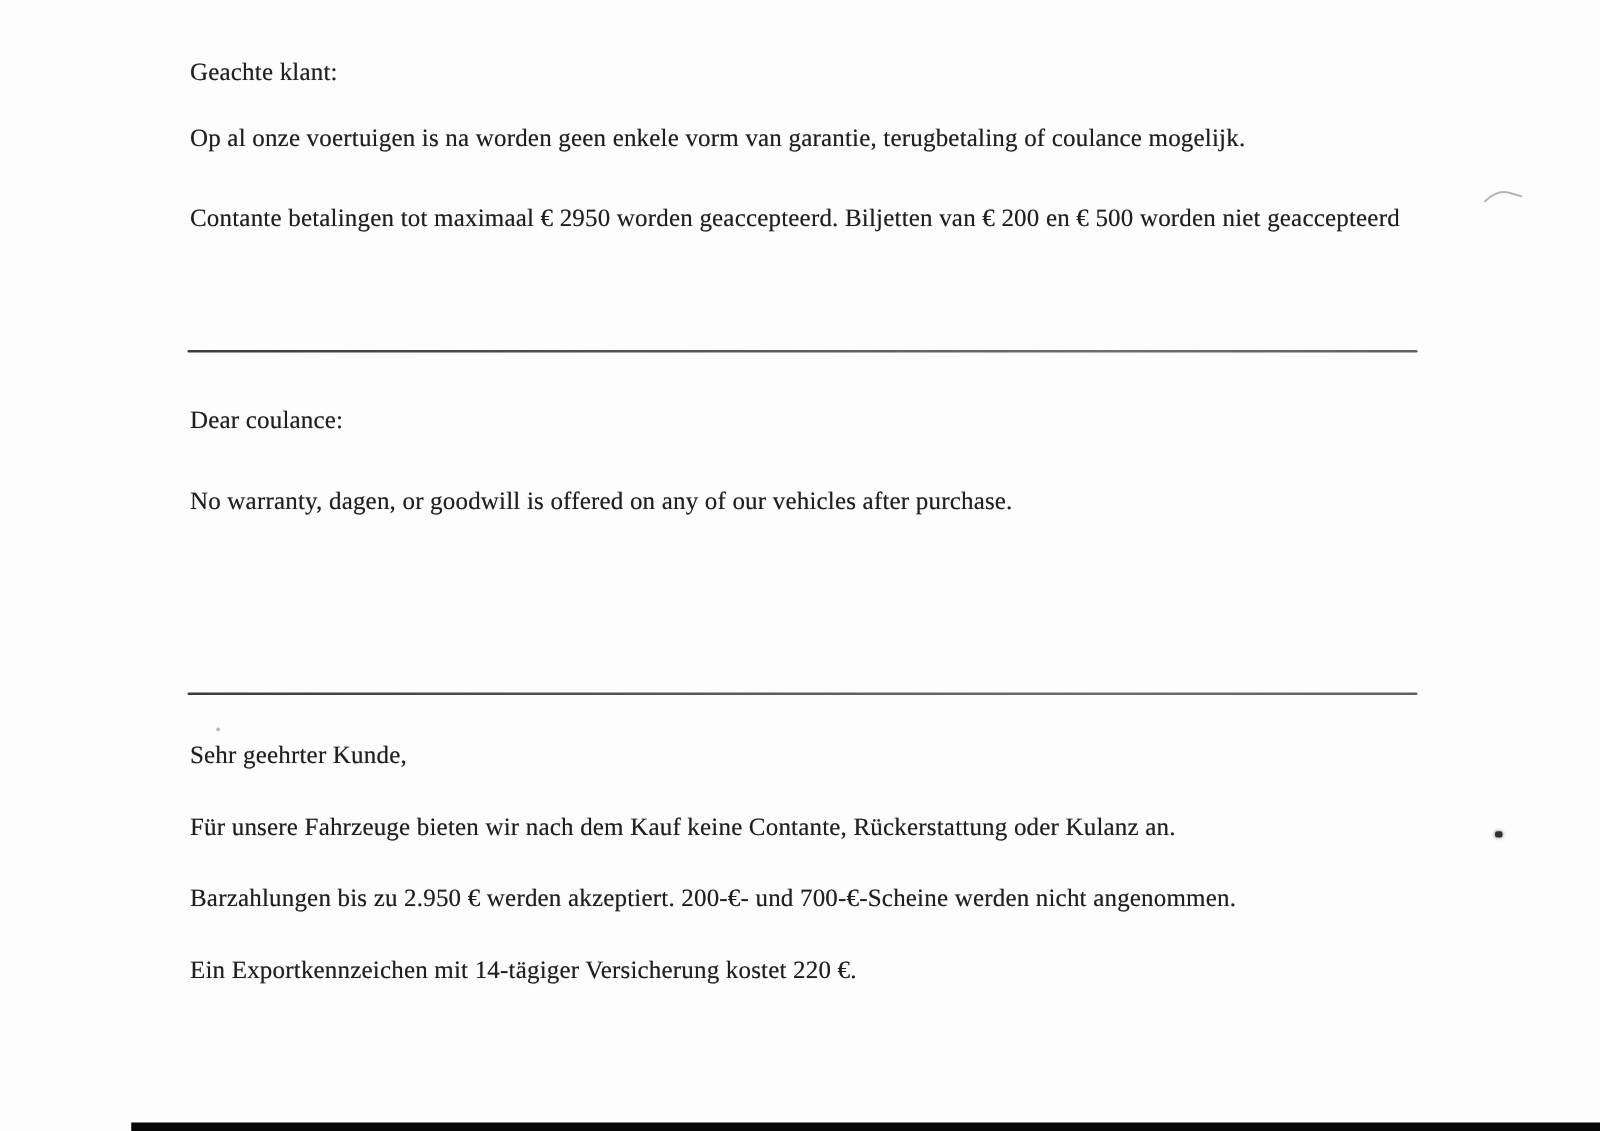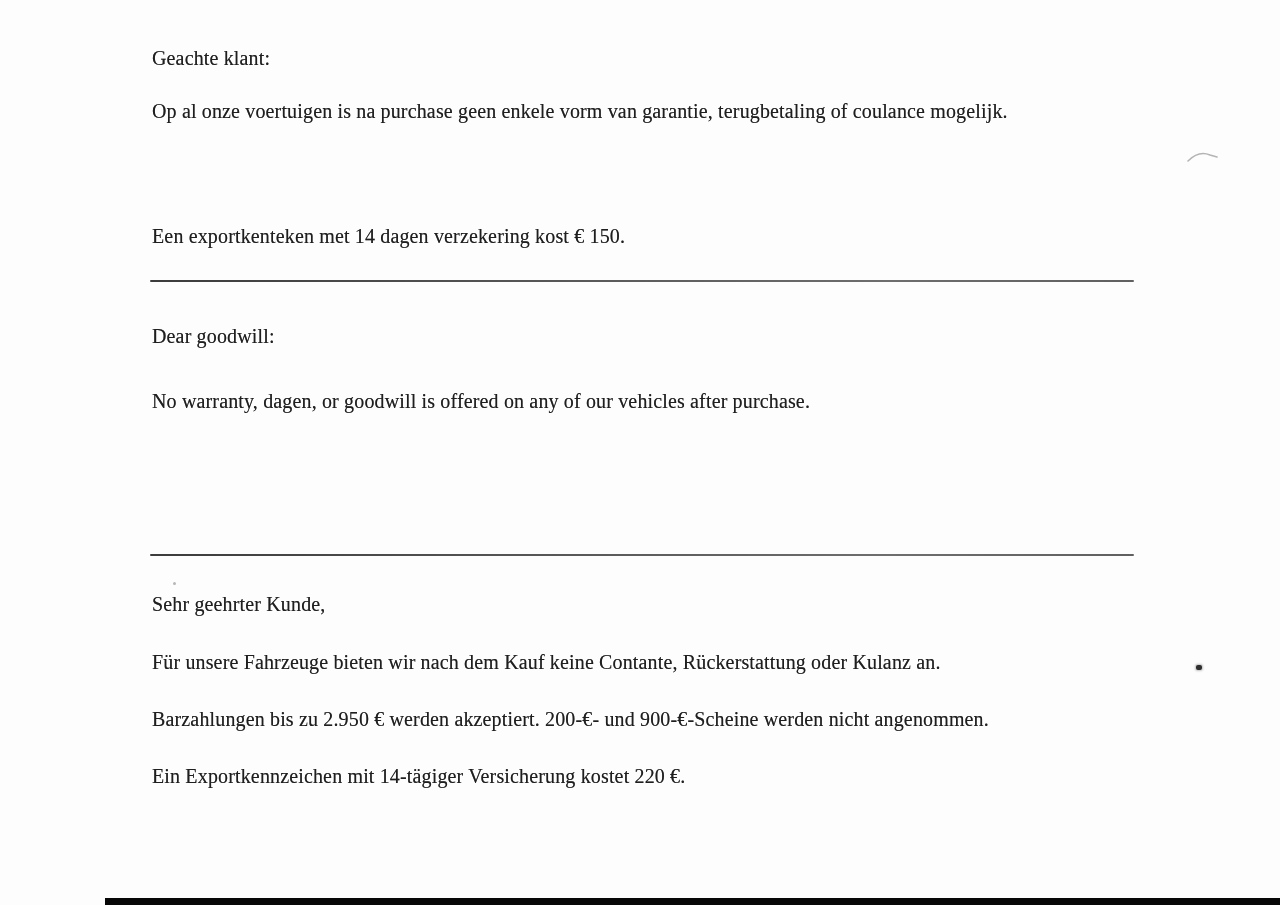--- a/index.html
+++ b/index.html
@@ -70,33 +70,33 @@
     height:7px;
     background:#070707;
   }
 </style>
 </head>
 <body>
 
 <div class="page">
 
   <p class="line" style="top:46px">Geachte klant:</p>
-  <p class="line" style="top:99px">Op al onze voertuigen is na purchase geen enkele vorm van garantie, terugbetaling of coulance mogelijk.</p>
-  <p class="line" style="top:224px">Een exportkenteken met 14 dagen verzekering kost € 150.</p>
+  <p class="line" style="top:99px">Op al onze voertuigen is na worden geen enkele vorm van garantie, terugbetaling of coulance mogelijk.</p>
+  <p class="line" style="top:163px">Contante betalingen tot maximaal € 2950 worden geaccepteerd. Biljetten van € 200 en € 500 worden niet geaccepteerd</p>
 
   <div class="divider" style="top:280px"></div>
 
-  <p class="line" style="top:324px">Dear goodwill:</p>
+  <p class="line" style="top:324px">Dear coulance:</p>
   <p class="line" style="top:389px">No warranty, dagen, or goodwill is offered on any of our vehicles after purchase.</p>
 
   <div class="divider" style="top:554px"></div>
 
   <p class="line" style="top:592px">Sehr geehrter Kunde,</p>
   <p class="line" style="top:650px">Für unsere Fahrzeuge bieten wir nach dem Kauf keine Contante, Rückerstattung oder Kulanz an.</p>
-  <p class="line" style="top:707px">Barzahlungen bis zu 2.950 € werden akzeptiert. 200-€- und 900-€-Scheine werden nicht angenommen.</p>
+  <p class="line" style="top:707px">Barzahlungen bis zu 2.950 € werden akzeptiert. 200-€- und 700-€-Scheine werden nicht angenommen.</p>
   <p class="line" style="top:764px">Ein Exportkennzeichen mit 14-tägiger Versicherung kostet 220 €.</p>
 
   <svg class="artifact artifact-curve" viewBox="0 0 34 16">
     <path d="M2,11 C9,4 17,2 24,5 L31,7" fill="none" stroke="#b4b4b4" stroke-width="1.6" stroke-linecap="round"></path>
   </svg>
   <div class="artifact artifact-speck-faint"></div>
   <div class="artifact artifact-dot-dark"></div>
   <div class="scan-edge-bar"></div>
 
 </div>

